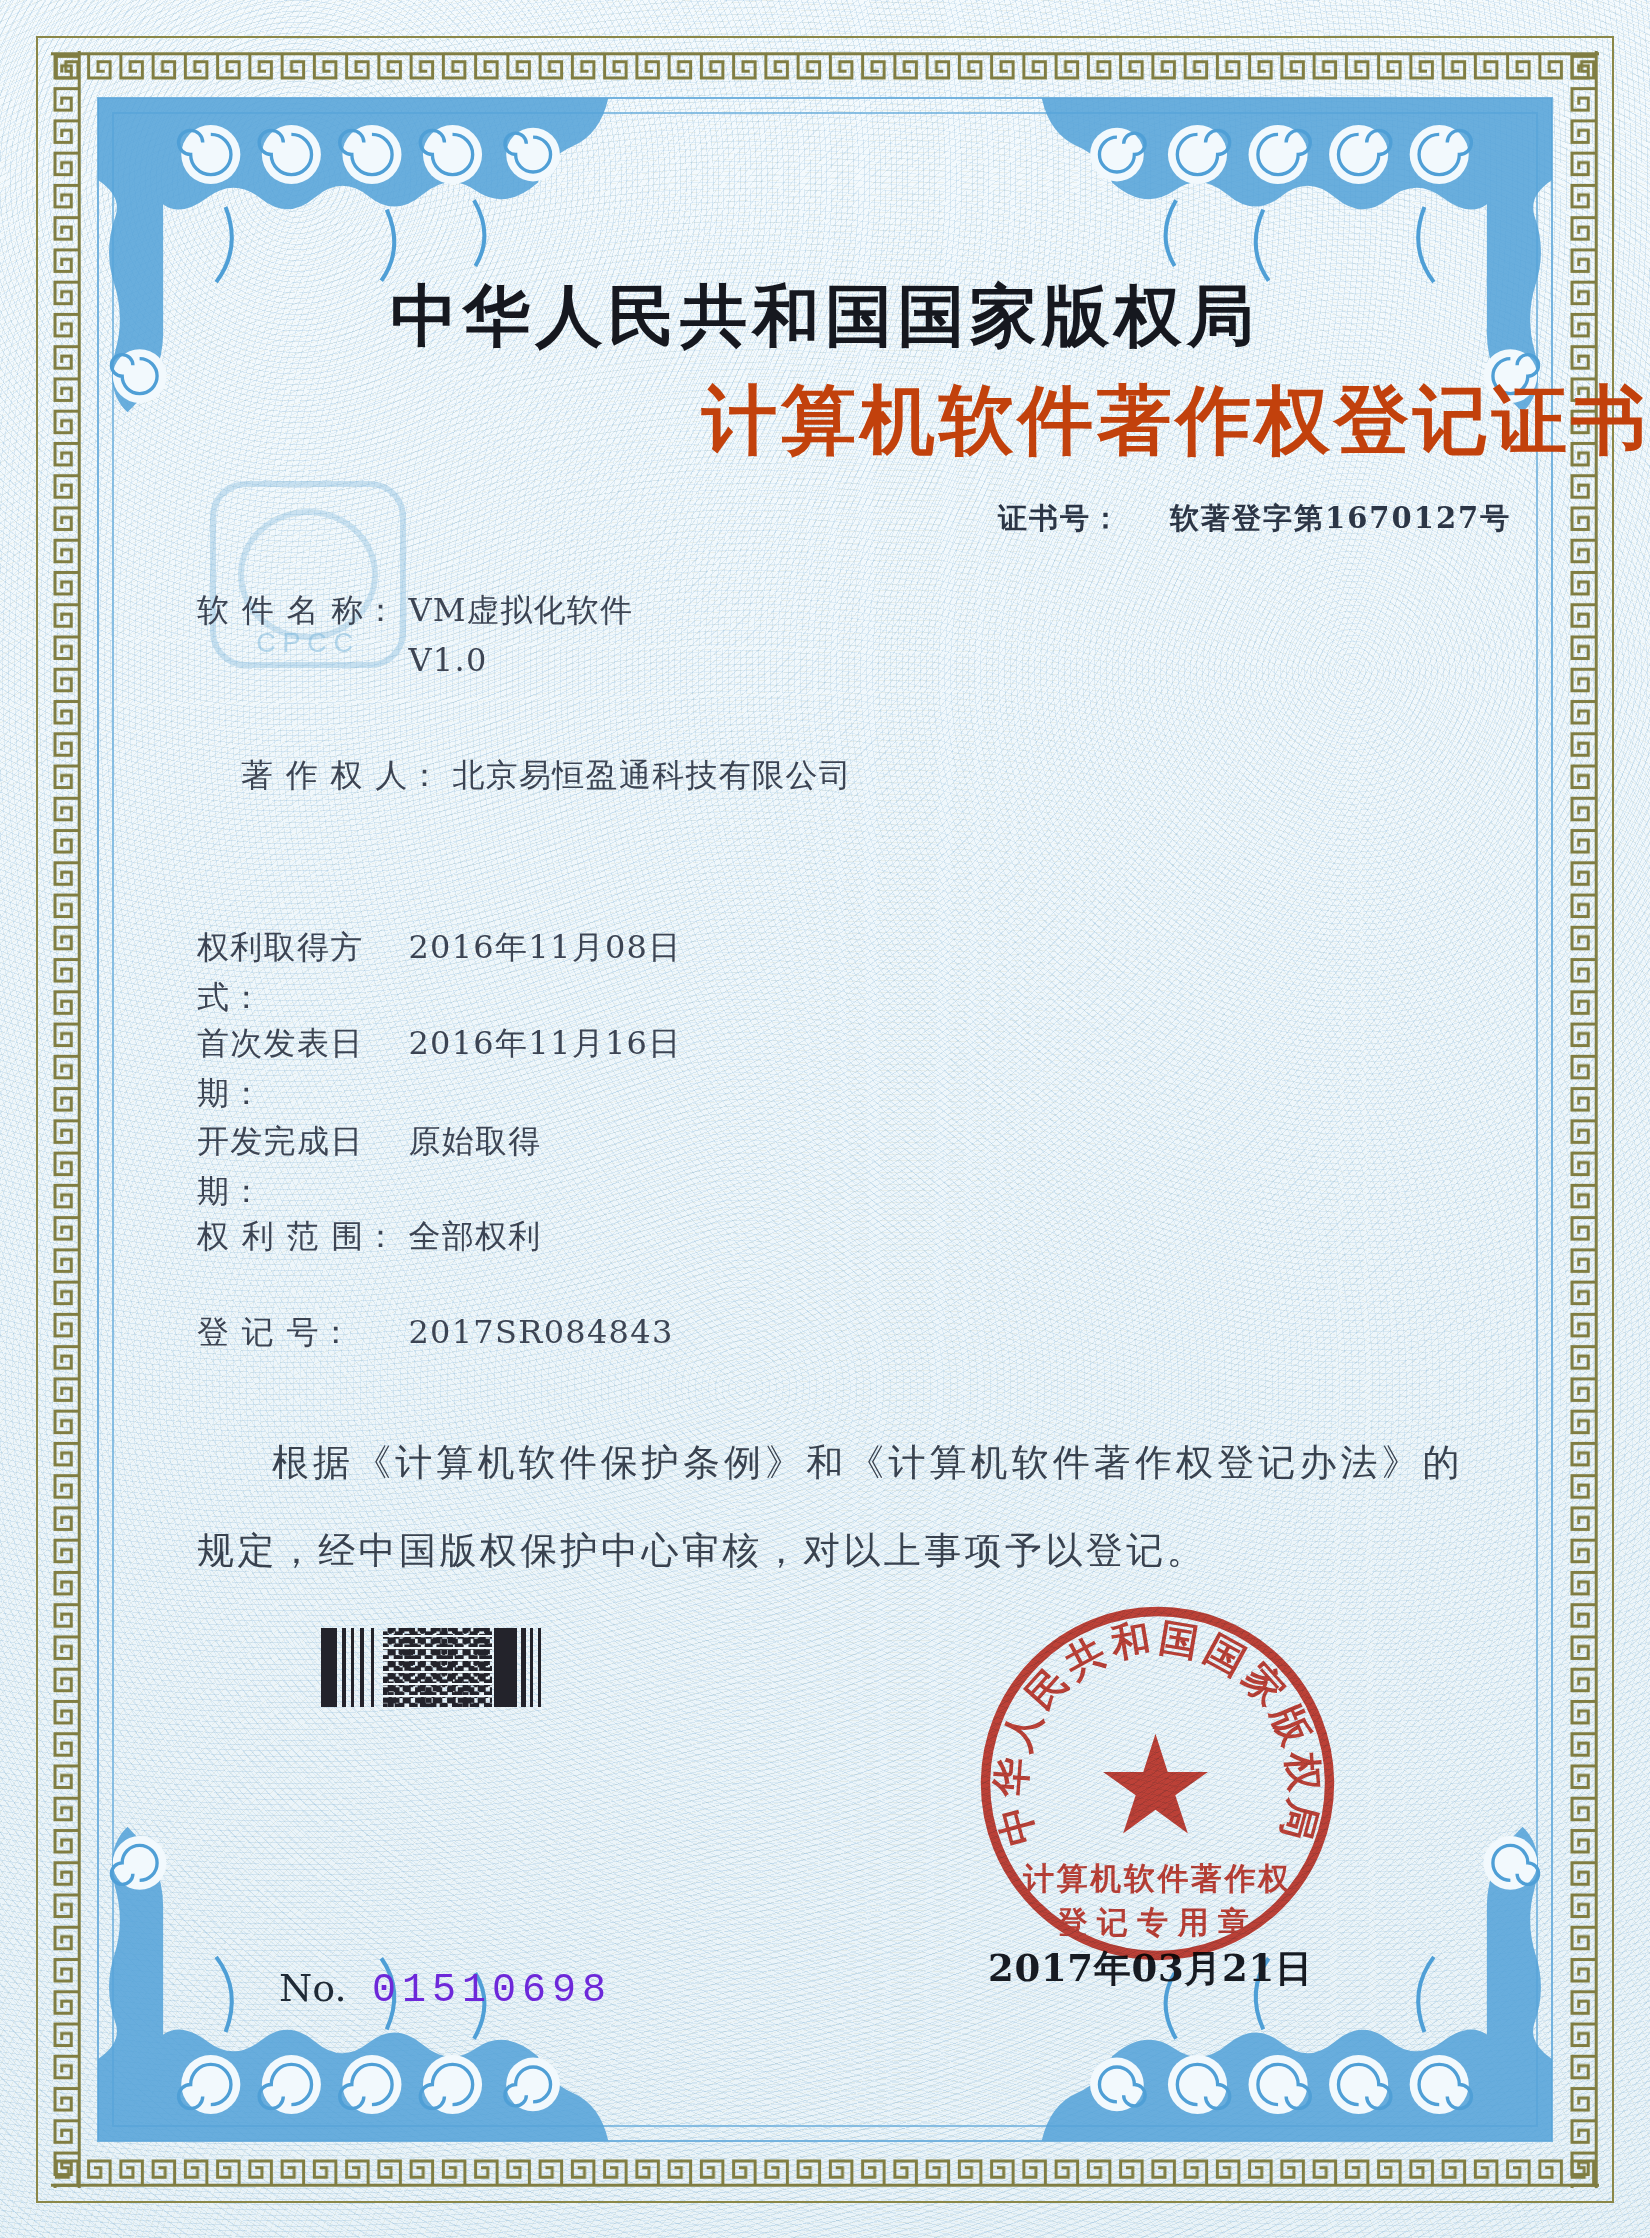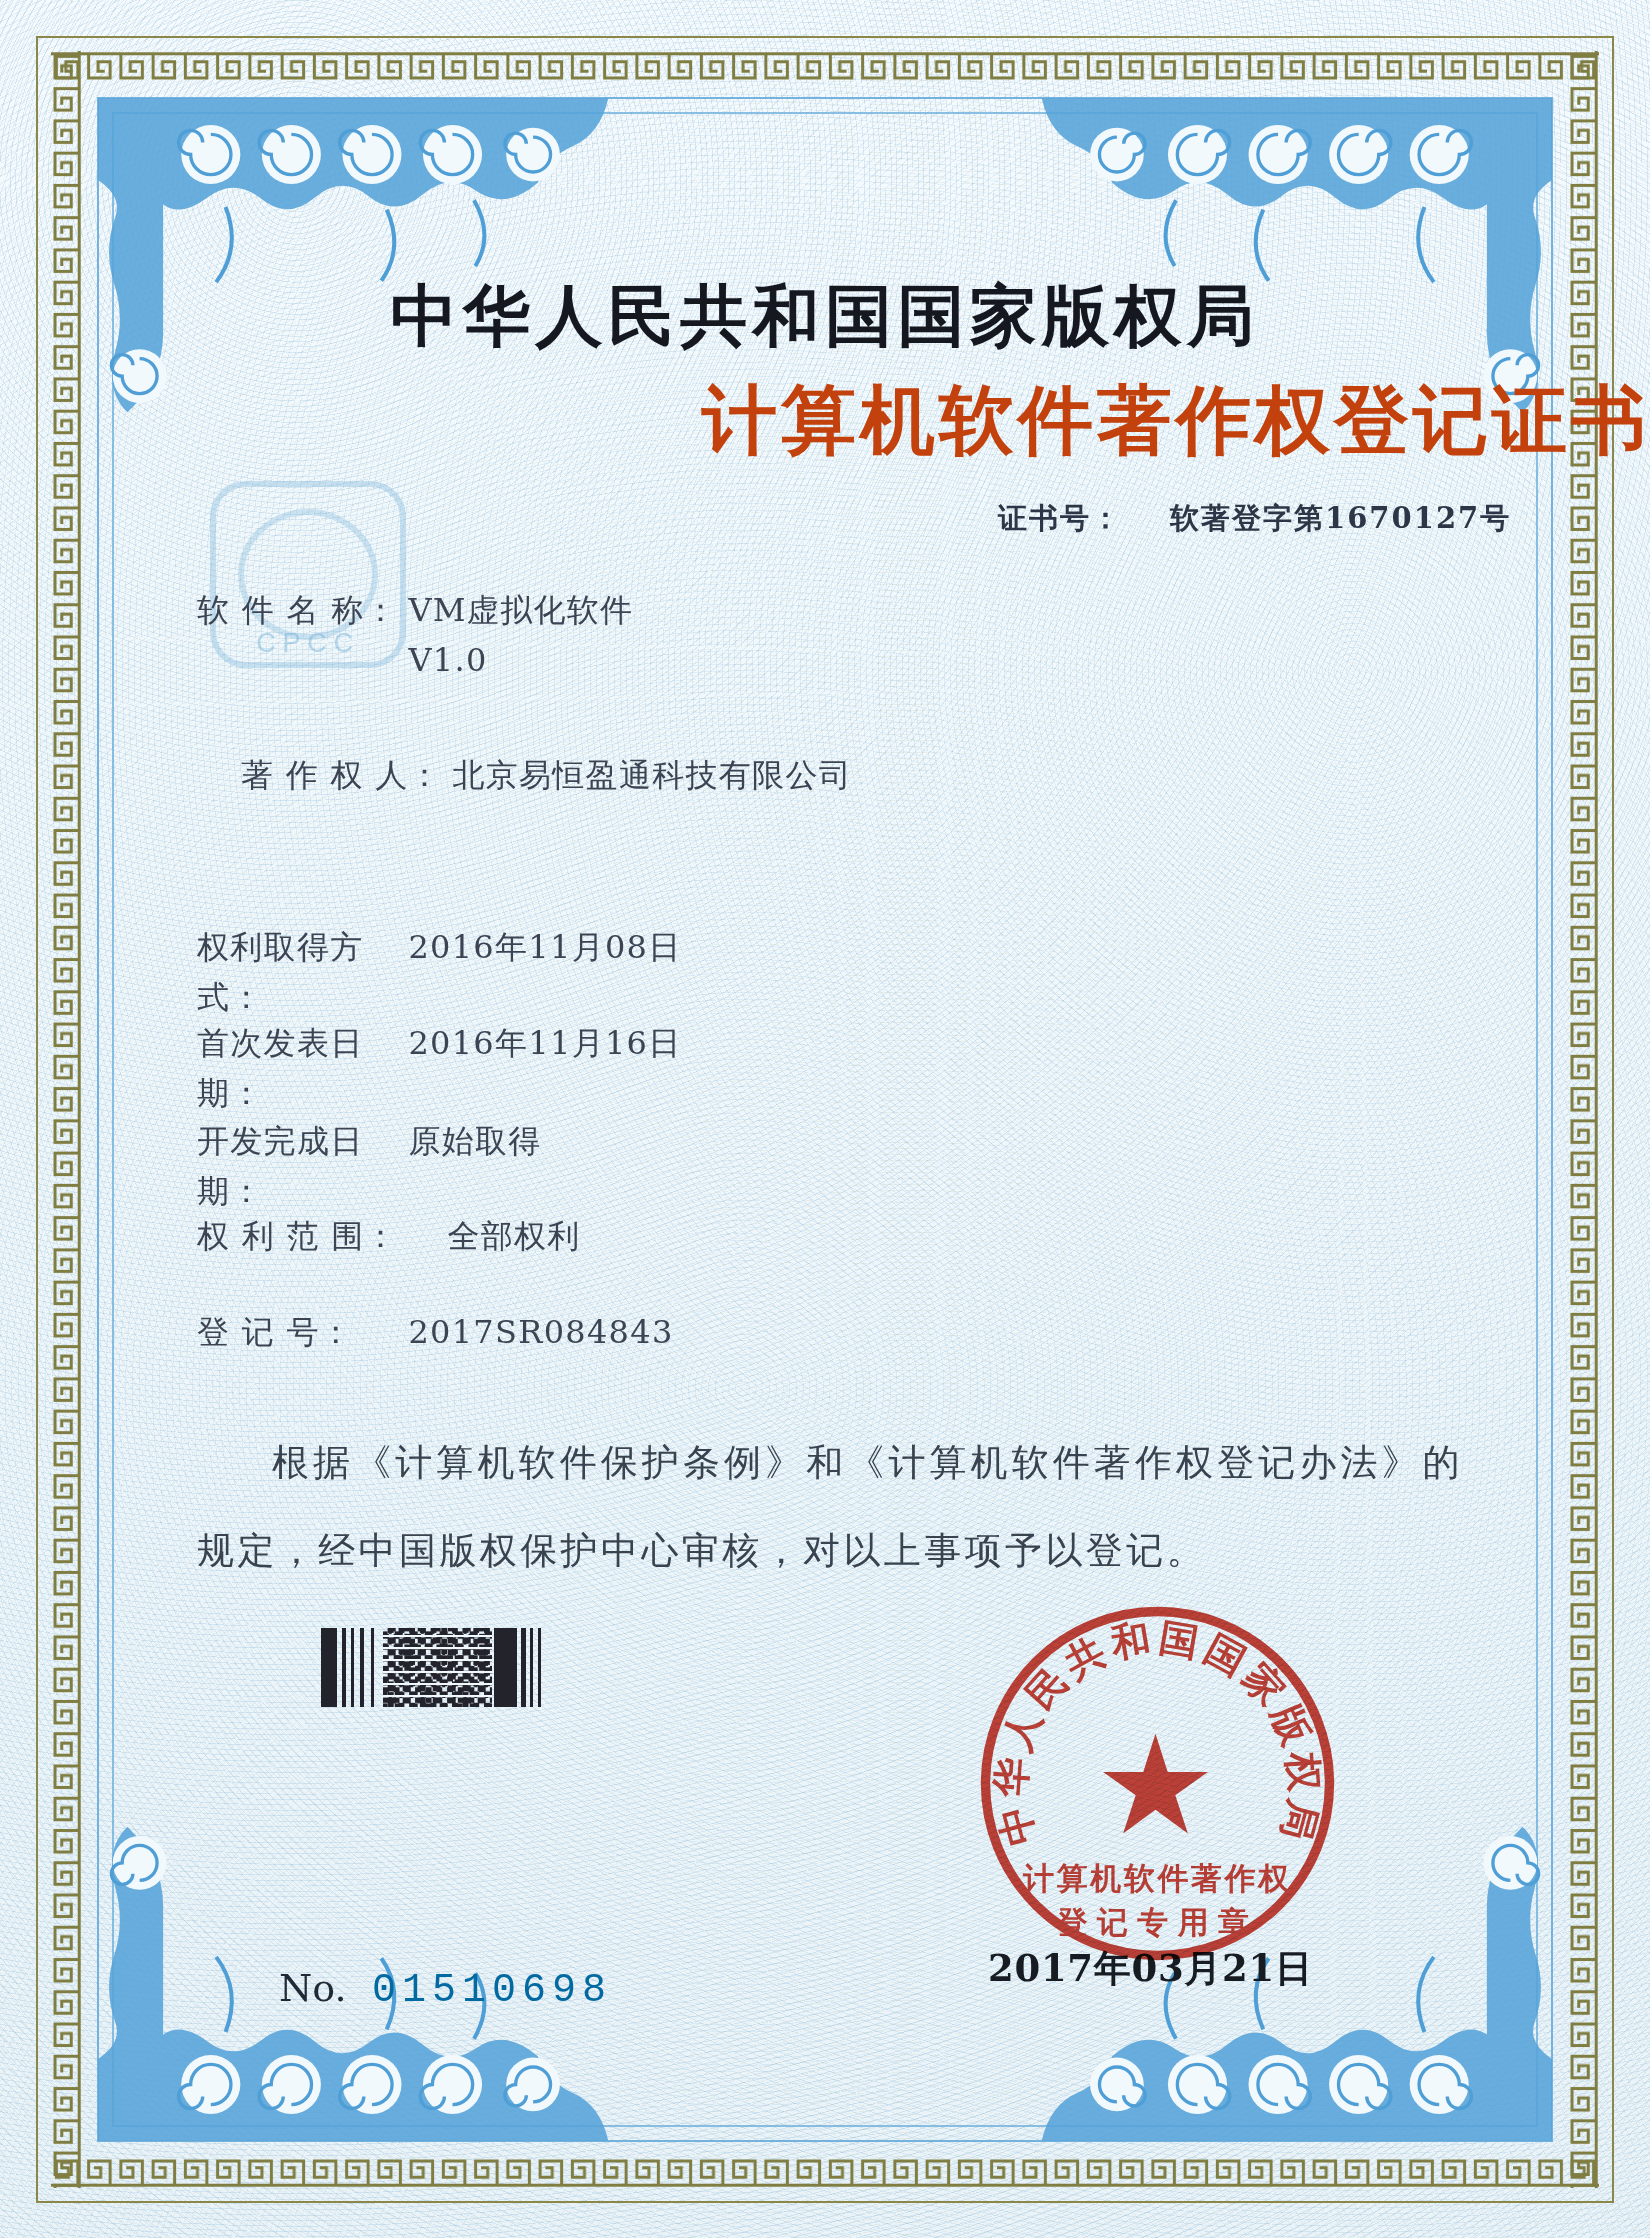--- a/index.html
+++ b/index.html
@@ -49,21 +49,21 @@
 
   .certno{position:absolute;left:998px;top:499px;z-index:4;display:flex;
     font-size:29px;font-weight:600;letter-spacing:2px;color:#2c3646;}
   .certno .cv{margin-left:48px;}
 
   .row{position:absolute;left:197px;z-index:5;display:flex;align-items:flex-start;
     font-size:32px;letter-spacing:1.3px;color:#3c4453;}
   .lbl{flex:0 0 202px;line-height:1.55;}
   .val{margin-left:9.4px;line-height:1.55;white-space:pre-line;}
   .r1{top:576px;margin-top:10px;} .r2{top:751px;margin-left:44px;} .r3{top:923px;} .r4{top:1019px;}
-  .r5{top:1117px;} .r6{top:1212px;gap:39px;} .r7{top:1308px;}
+  .r5{top:1117px;} .r6{top:1212px;} .r7{top:1308px;}
 
   .statement{position:absolute;left:197px;top:1419px;width:1266px;z-index:5;margin:0;
     font-size:37px;line-height:88px;letter-spacing:3.4px;text-indent:75px;color:#39424f;text-align:justify;}
 
   .barcode{position:absolute;left:321px;top:1628px;width:228px;height:79px;z-index:5;}
   .bc{position:absolute;top:0;bottom:0;}
   .bc-left{left:0;width:59px;
     background:repeating-linear-gradient(90deg,#23232b 0 16px,rgba(0,0,0,0) 16px 21px,#23232b 21px 25.5px,rgba(0,0,0,0) 25.5px 30px,#23232b 30px 33px,rgba(0,0,0,0) 33px 39px,#23232b 39px 43px,rgba(0,0,0,0) 43px 50px,#23232b 50px 53px,rgba(0,0,0,0) 53px 59px);}
   .bc-mid{left:62px;width:109px;
     background:
@@ -73,21 +73,21 @@
   .bc-right{left:173px;width:55px;
     background:repeating-linear-gradient(90deg,#23232b 0 23px,rgba(0,0,0,0) 23px 27px,#23232b 27px 32px,rgba(0,0,0,0) 32px 36px,#23232b 36px 39px,rgba(0,0,0,0) 39px 44px,#23232b 44px 47px,rgba(0,0,0,0) 47px 55px);}
 
   .seal{position:absolute;left:919px;top:1545px;z-index:7;mix-blend-mode:multiply;opacity:.94;}
   .seal-date{position:absolute;left:988px;top:1944px;z-index:6;
     font-size:37px;font-weight:600;letter-spacing:0.7px;color:#171b22;}
 
   .serial{position:absolute;left:279px;top:1966px;z-index:5;display:flex;align-items:baseline;}
   .serial-label{font-size:38px;color:#1f2a36;}
   .serial-number{font-size:40px;font-family:"Liberation Mono",monospace;
-    color:#0369a1;letter-spacing:6px;margin-left:25.5px;}
+    color:#6d28d9;letter-spacing:6px;margin-left:25.5px;}
 </style>
 </head>
 <body>
 
 <div class="page">
 
   <div class="guilloche"></div>
 
   <svg width="0" height="0" style="position:absolute">
     <defs>

